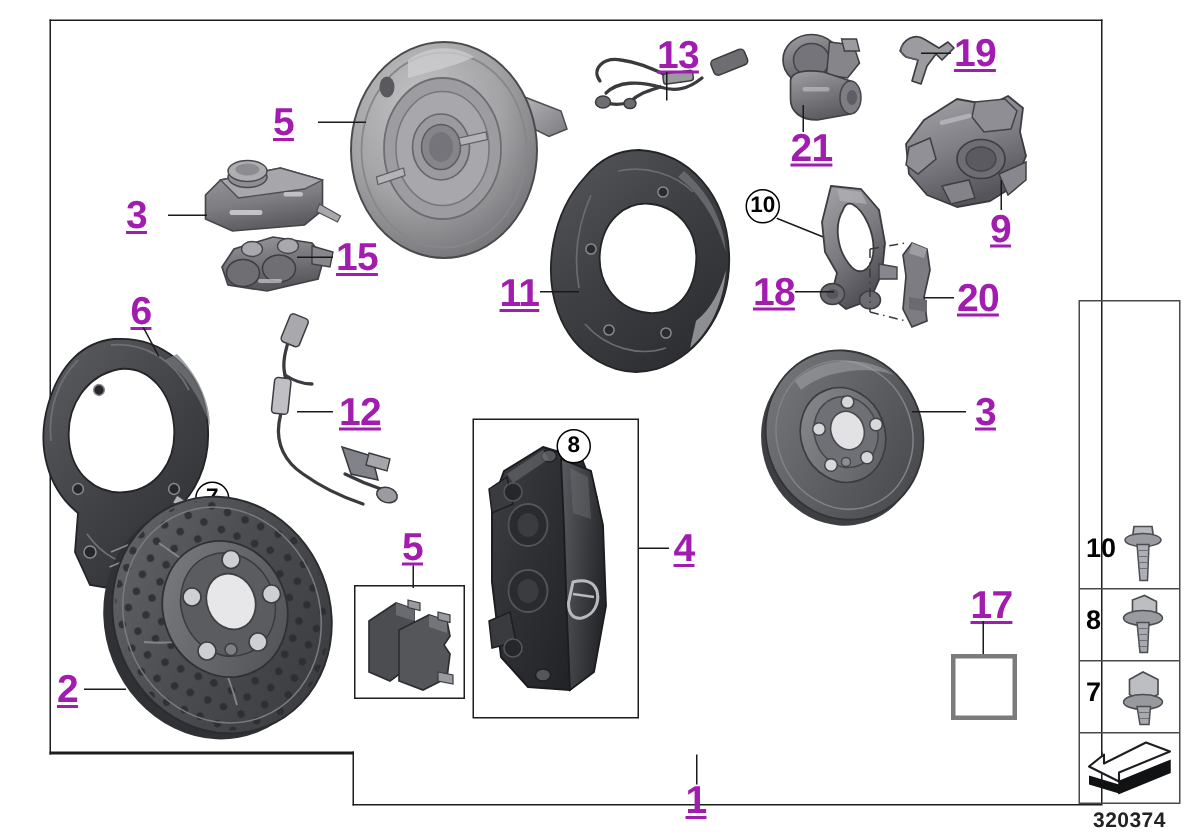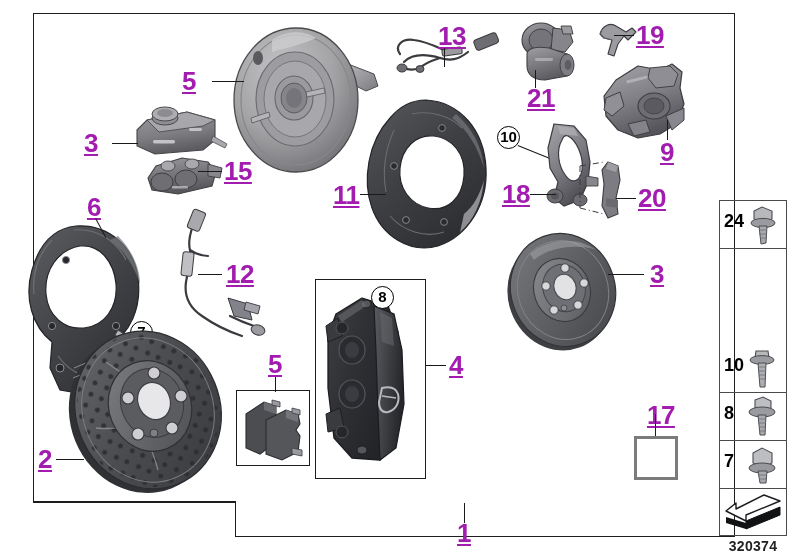--- a/index.html
+++ b/index.html
@@ -476,44 +476,33 @@
       <ellipse cx="44" cy="12" rx="5" ry="4" fill="#55565b" stroke="#1f2024" stroke-width="1"></ellipse>
       <ellipse cx="40" cy="158" rx="5" ry="4" fill="#55565b" stroke="#1f2024" stroke-width="1"></ellipse>
 
       <path d="M16,24 L40,8 L44,14 L20,30 Z" fill="#74757a" opacity=".5"></path>
     </svg>
   </div>
   <div class="numc" style="left:371px;top:286px;">8</div>
   <div class="num" style="left:449px;top:356px;">4</div>
   <div class="lead h" style="left:426px;top:365px;width:20px;"></div>
 
-  <div class="num" style="left:647px;top:406px;">17</div>
+  <div class="num" style="left:647px;top:394px;">17</div>
   <div class="lead v" style="left:655px;top:414px;height:22px;"></div>
   <div id="infobox">
     
     
     
   </div>
 
   <div class="num" style="left:457px;top:524px;">1</div>
   <div class="lead v" style="left:464px;top:503px;height:20px;"></div>
 
   <div id="ftable">
 
-    <div class="frow" style="top:0px;">
-      <div class="flabel">24</div>
-      <svg class="fart" viewBox="0 0 40 44">
-        <path d="M12,8 L20,4 L30,8 L30,16 L20,20 L12,16 Z" fill="#b7b8bc" stroke="#4c4d51" stroke-width="1.1"></path>
-        <ellipse cx="21" cy="20" rx="12" ry="4.6" fill="#9a9ba0" stroke="#4c4d51" stroke-width="1"></ellipse>
-        <path d="M17,23 L25,23 L24,40 L19,41 Z" fill="#a8a9ae" stroke="#4c4d51" stroke-width="1"></path>
-        <g stroke="#6d6e73" stroke-width=".8">
-          <path d="M17,27 L25,27 M17,31 L25,31 M18,35 L24,35"></path>
-        </g>
-      </svg>
-    </div>
 
 
 
     <div class="frow" style="top:144px;">
       <div class="flabel">10</div>
       <svg class="fart" viewBox="0 0 40 44">
         <path d="M14,4 L26,4 L27,11 L13,11 Z" fill="#b7b8bc" stroke="#4c4d51" stroke-width="1.1"></path>
         <ellipse cx="20" cy="13" rx="12" ry="4.4" fill="#9a9ba0" stroke="#4c4d51" stroke-width="1"></ellipse>
         <path d="M16,16 L24,16 L23,40 L18,40 Z" fill="#aeafb4" stroke="#4c4d51" stroke-width="1"></path>
         <g stroke="#6d6e73" stroke-width=".8">

